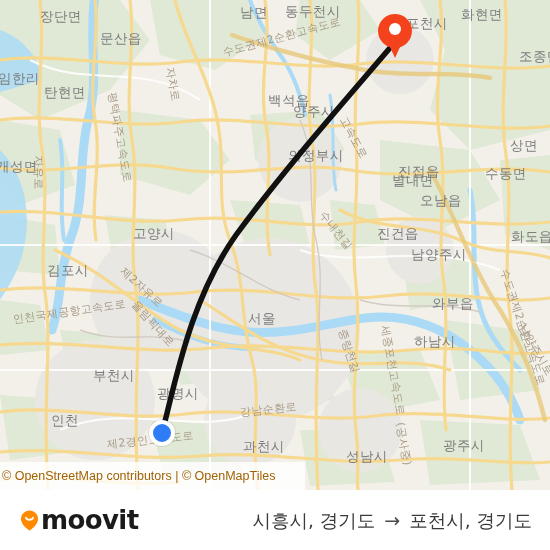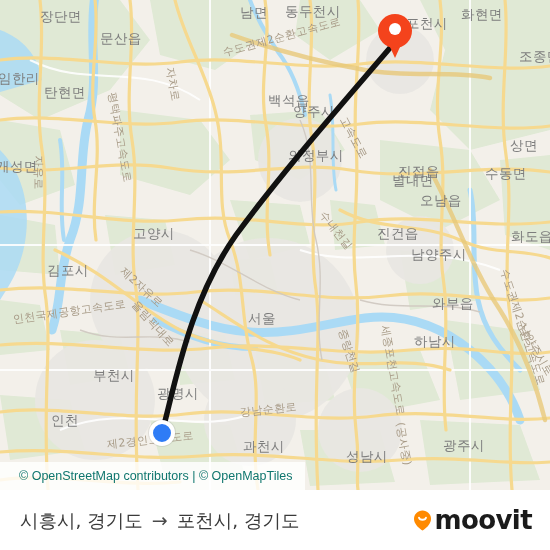--- a/index.html
+++ b/index.html
@@ -31,21 +31,21 @@
 
   
   #cta{position:absolute;left:170px;top:225px;width:208px;height:41px;border-radius:6px;
        background:#1583d4;color:#fff;font-size:21px;display:flex;align-items:center;
        justify-content:center;border:none;cursor:pointer;letter-spacing:.2px;
        font-family:"Liberation Sans","DejaVu Sans",sans-serif;}
 
   
   #attrib{position:absolute;left:0;top:462px;width:305px;height:28px;background:rgba(255,255,255,.82);
           display:flex;align-items:center;}
-  #attrib span{font-size:12.5px;color:#0f766e;padding-left:19px;
+  #attrib span{font-size:12.5px;color:#a16207;padding-left:2px;
           font-family:"Liberation Sans","DejaVu Sans",sans-serif;}
 
   
   #bottom{position:absolute;left:0;top:490px;width:550px;height:60px;background:#fff;
           display:flex;align-items:center;justify-content:space-between;box-sizing:border-box;
           padding:0 18px 0 20px;}
   #trip{display:flex;align-items:center;gap:9px;font-size:18.5px;color:#3a3a3a;
         font-family:"DejaVu Sans","Liberation Sans",sans-serif;}
   #trip .arrow{font-size:19px;color:#4a4a4a;}
   #brand{display:flex;align-items:center;gap:2px;}
@@ -231,28 +231,28 @@
 
     <div class="origin" style="left:149px;top:420px;"></div>
 
 
     <div id="attrib">
       <span>© OpenStreetMap contributors | © OpenMapTiles</span>
     </div>
   </div>
 
   <div id="bottom">
-    <div id="trip">
-      <span>시흥시, 경기도</span>
-      <span class="arrow">→</span>
-      <span>포천시, 경기도</span>
-    </div>
     <div id="brand">
       <span class="logomark">
         <svg width="19" height="21" viewBox="0 0 19 21">
           <path d="M9.5,0.6 C14.2,0.6 18,4.3 18,8.9 C18,14.2 11.6,19.4 9.5,20.6 C7.4,19.4 1,14.2 1,8.9 C1,4.3 4.8,0.6 9.5,0.6 Z" fill="#ff8a00"></path>
           <path d="M6,7.6 C6.6,10.4 12.4,10.4 13,7.6" fill="none" stroke="#ffffff" stroke-width="1.9" stroke-linecap="round"></path>
         </svg>
       </span>
       <span class="logotext">moovit</span>
     </div>
+    <div id="trip">
+      <span>시흥시, 경기도</span>
+      <span class="arrow">→</span>
+      <span>포천시, 경기도</span>
+    </div>
   </div>
 </div>
 
 </body></html>

